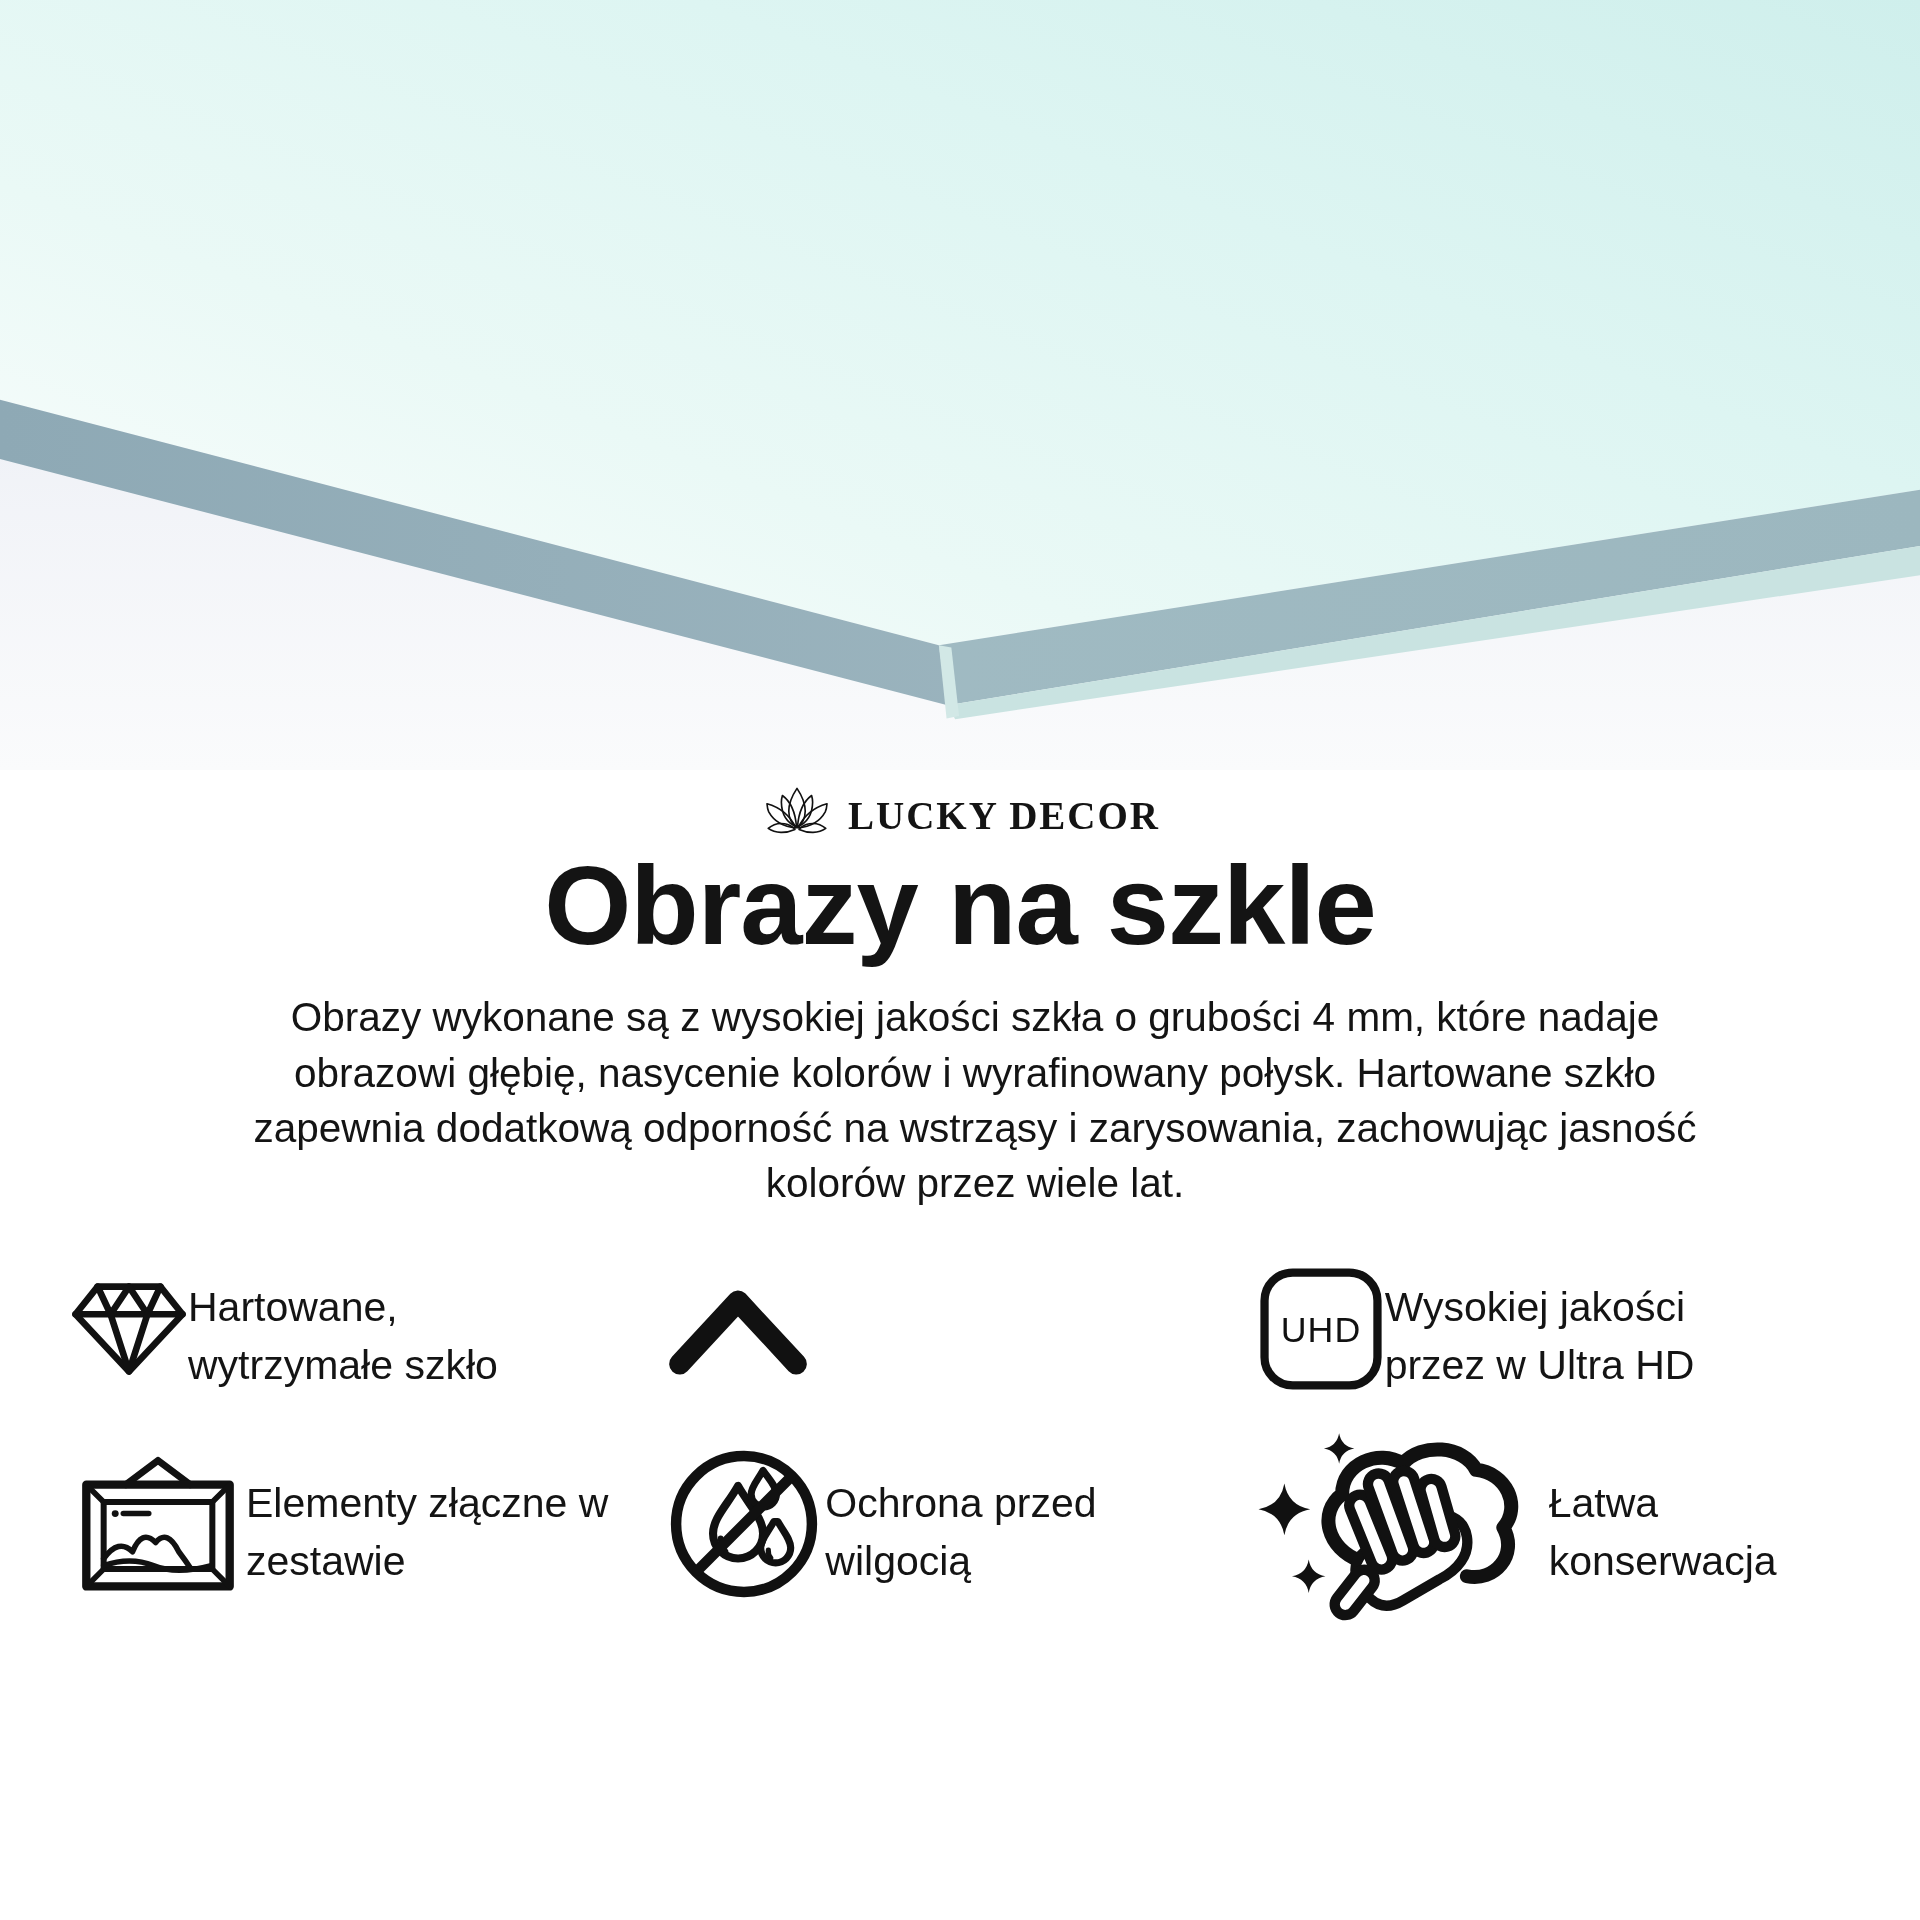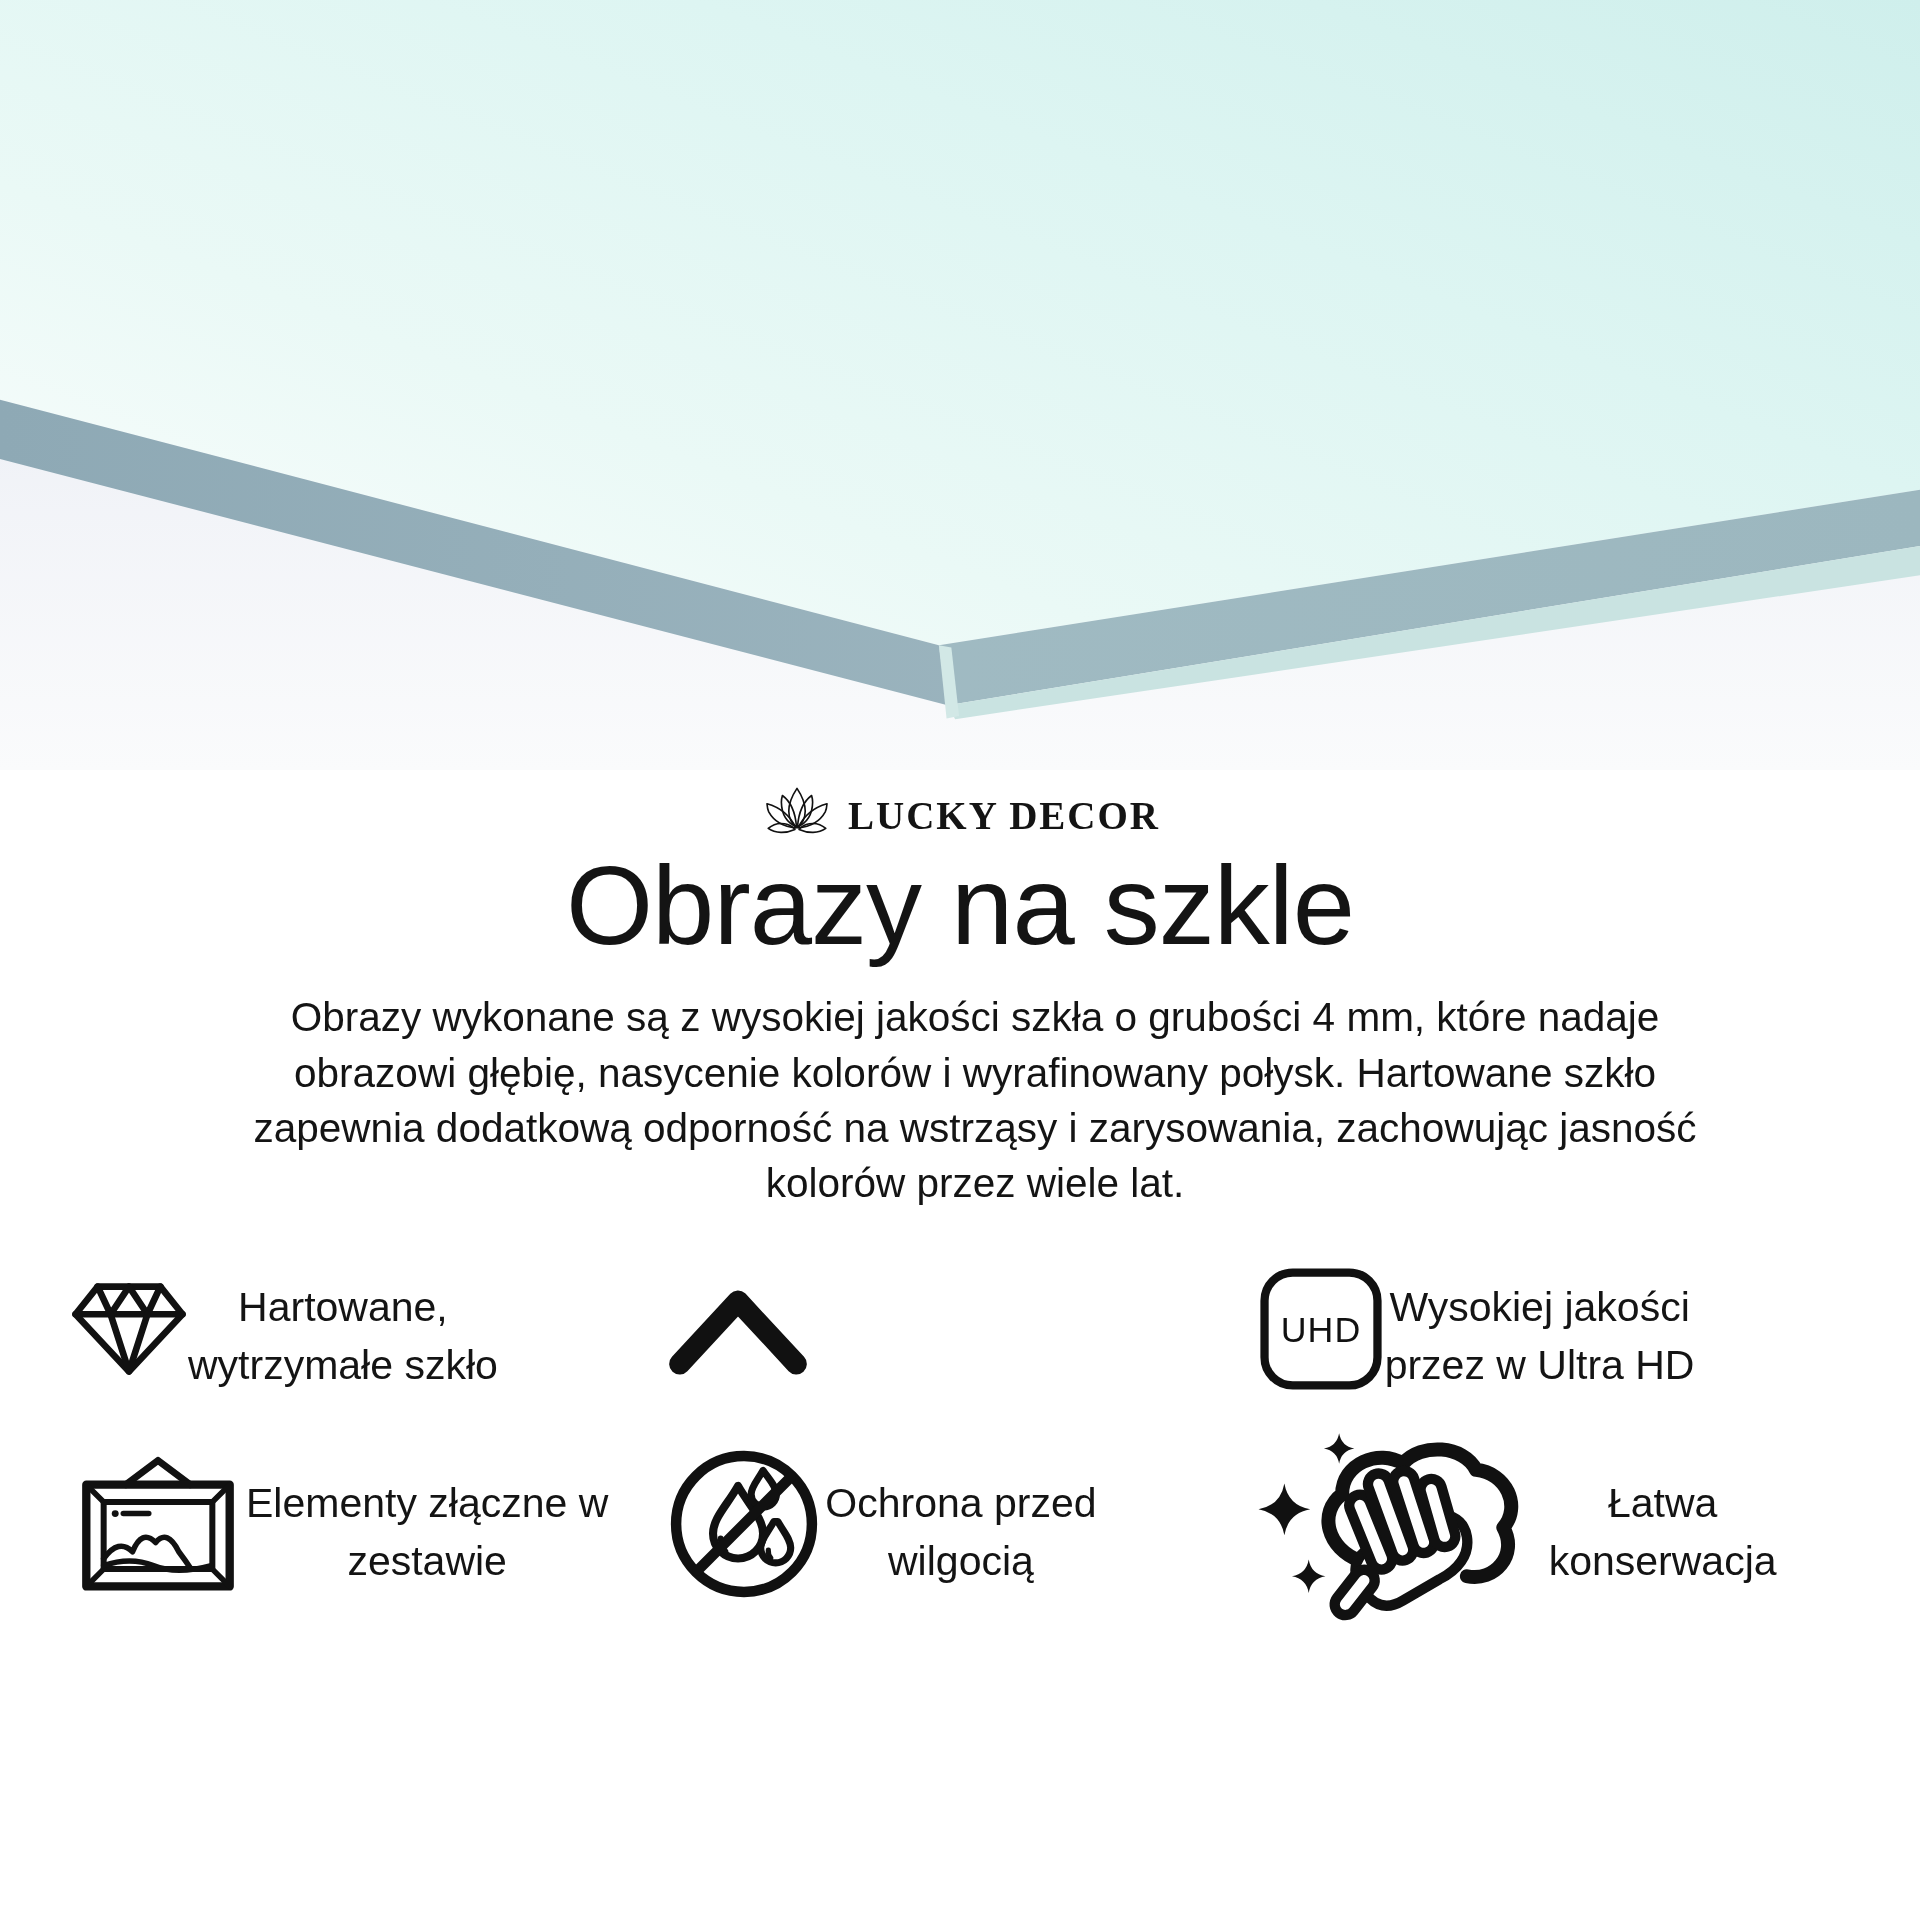--- a/index.html
+++ b/index.html
@@ -23,32 +23,32 @@
     background:#c9e3e1; }
   .glass-corner-highlight { clip-path:polygon(48.9% 83.8%,49.55% 84.1%,49.95% 93%,49.3% 93.3%);
     background:#d2e8e6; }
 
   
   .brand-row { display:flex; justify-content:center; align-items:center; gap:14px; margin-top:14px; }
   .brand-name { font-family:"Liberation Serif", serif; font-weight:700;
     font-size:39px; letter-spacing:2px; }
 
   
-  .page-title { text-align:center; font-size:112px; font-weight:400;
+  .page-title { text-align:center; font-size:112px; font-weight:700;
     letter-spacing:-1px; line-height:1.04; margin-top:2px; }
   .intro { text-align:center; font-size:40.5px; line-height:1.36;
     margin:26px auto 0; white-space:pre-line;padding-left:30px; }
 
   
   .features { width:1780px; margin:52px auto 0; display:grid;
     grid-template-columns:repeat(3,1fr); row-gap:34px; }
   .feature { display:flex; flex-direction:row; align-items:center; }
   .icon-wrap { height:130px; display:flex; align-items:center; justify-content:center; }
   .feature.tall .icon-wrap { height:192px; }
-  .feature-label { margin-top:15px; text-align:center; font-size:41px;
+  .feature-label { margin-top:15px; text-align:left; font-size:41px;
     line-height:1.42; white-space:pre-line; }
 
   svg .ln { fill:none; stroke:#111; }
   .uhd-text { font-family:"Liberation Sans", sans-serif; font-weight:500; fill:#111; }
 </style>
 </head>
 <body>
 
 <div class="page">
 

